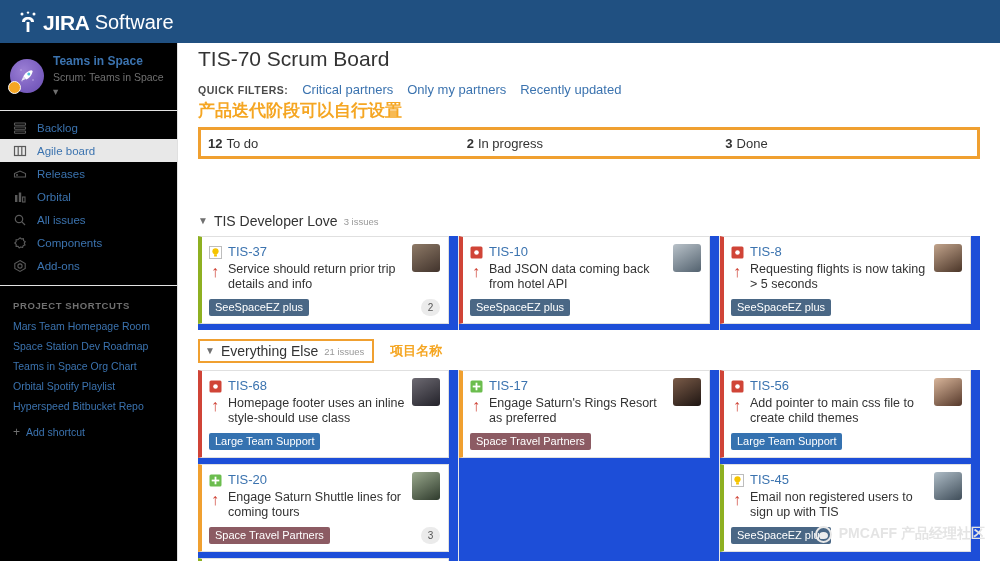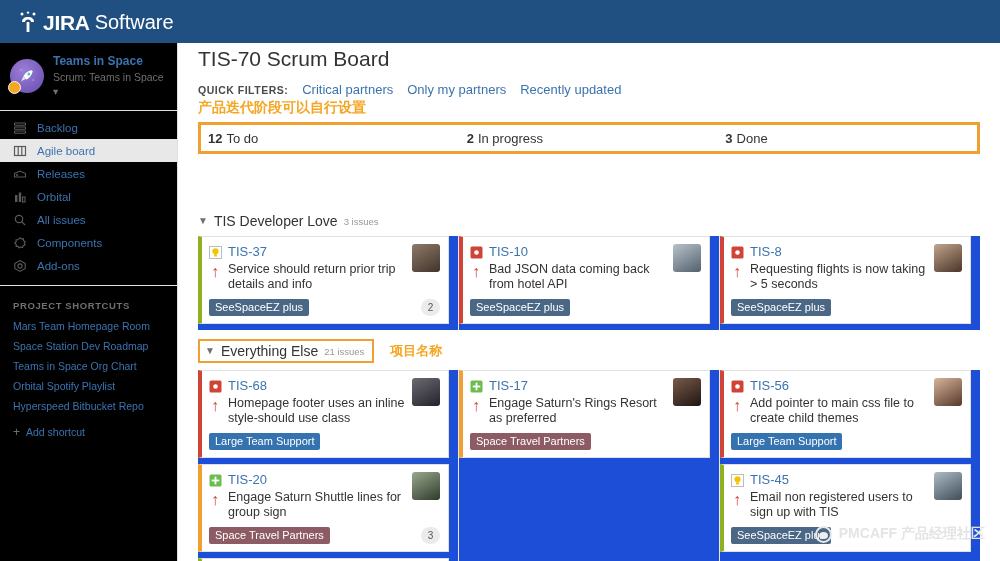--- a/index.html
+++ b/index.html
@@ -88,21 +88,21 @@
   }
   .qf-row {
     display:flex; align-items:center; gap:14px; padding:11px 0 0 20px;
     font-size:12.5px;
   }
   .qf-label {
     font-size:10.5px; font-weight:bold; color:#4a4a4a; letter-spacing:0.5px;
   }
   .qf-item { color:#3b73af; cursor:pointer; font-size:13px; }
   .cn-note {
-    color:#f5a623; font-size:14px; font-weight:bold;
+    color:#f5a623; font-size:17px; font-weight:bold;
     padding:2px 0 0 20px;
   }
 
   
   .col-head-wrap {
     margin:5px 20px 0 20px; border:3px solid #f0a030;
     display:flex; background:#fff; height:32px; align-items:stretch;
   }
   .col-head {
     flex:1; display:flex; align-items:center; padding-left:7px;
@@ -484,21 +484,21 @@
                     <svg width="13" height="13" viewBox="0 0 13 13">
                       <rect x="0.5" y="0.5" width="12" height="12" rx="1.5" fill="#6bbd4e"></rect>
                       <rect x="5.6" y="2.7" width="1.8" height="7.6" fill="#fff"></rect>
                       <rect x="2.7" y="5.6" width="7.6" height="1.8" fill="#fff"></rect>
                     </svg>
                   </span>
                   <span class="card-key">TIS-20</span>
                 </div>
                 <div class="card-sum-row">
                   <span class="prio-ico" style="color:#d04437;">↑</span>
-                  <span class="card-sum">Engage Saturn Shuttle lines for group sign</span>
+                  <span class="card-sum">Engage Saturn Shuttle lines for coming tours</span>
                 </div>
               </div>
               <div class="avatar" style="background:linear-gradient(150deg,#9aa98d,#2e3a2c);"></div>
             </div>
             <div class="card-foot">
               <span class="lbl" style="background:#8c5b63;">Space Travel Partners</span>
               <span class="est">3</span>
             </div>
           </div>
 

